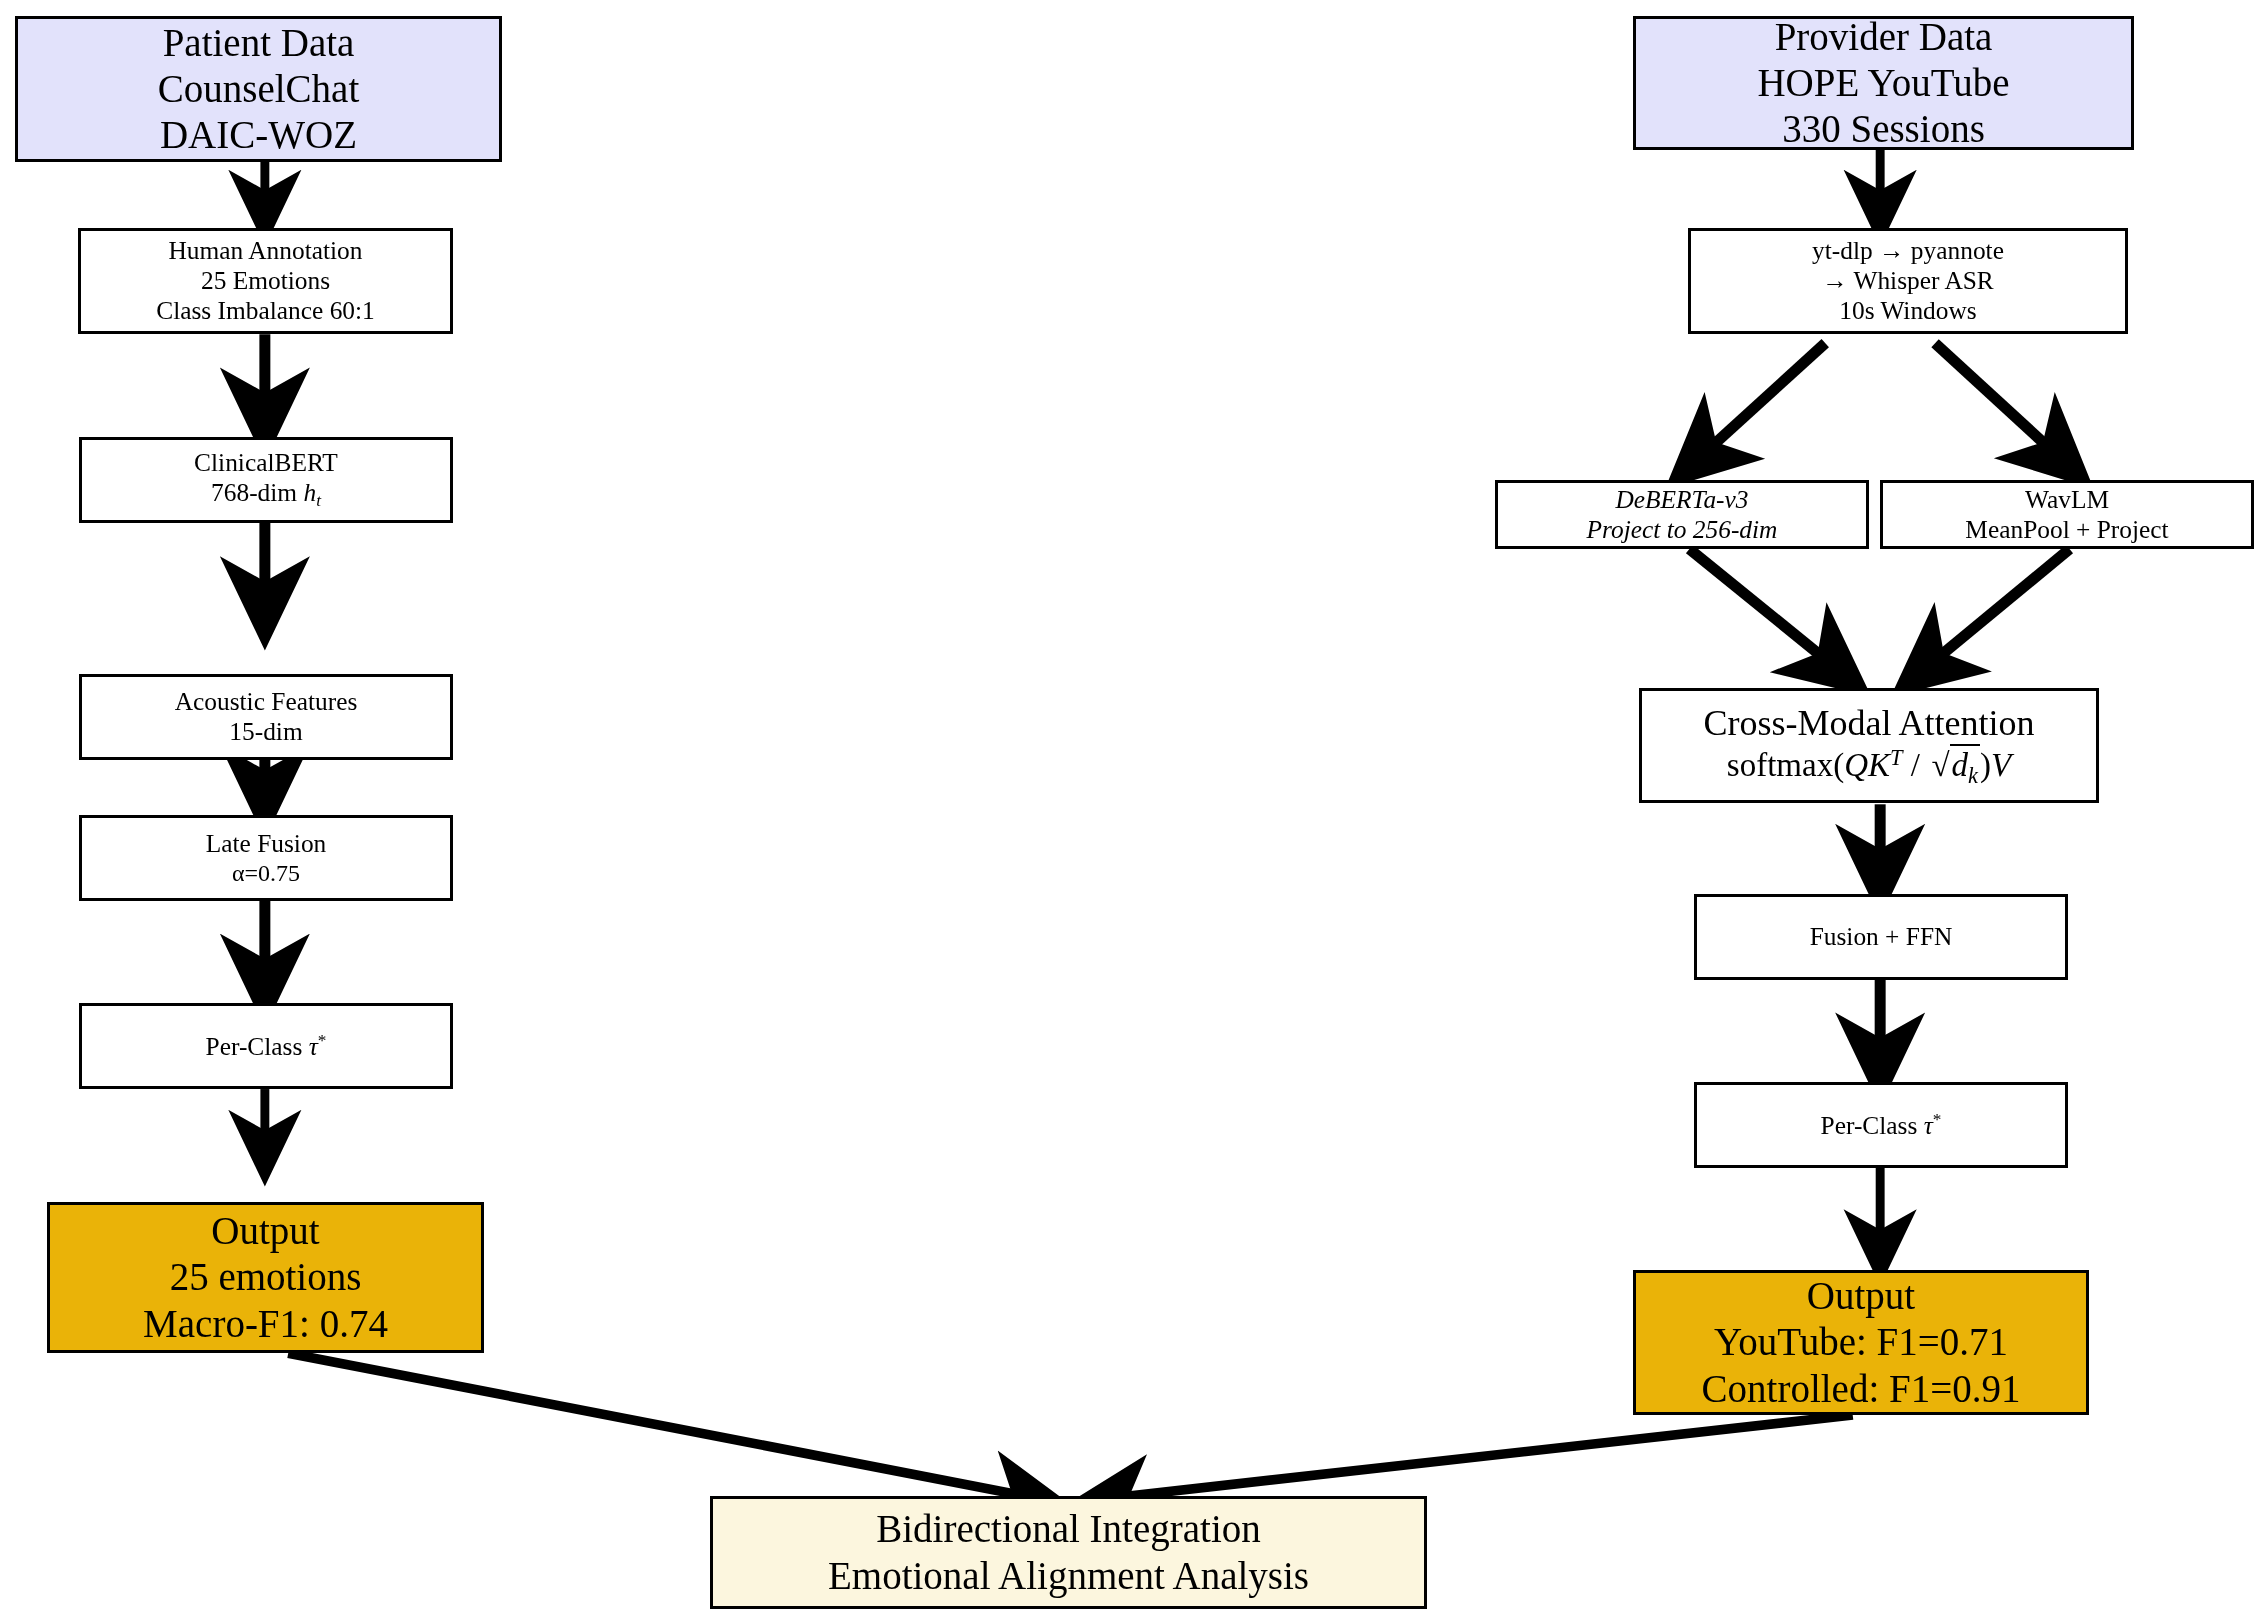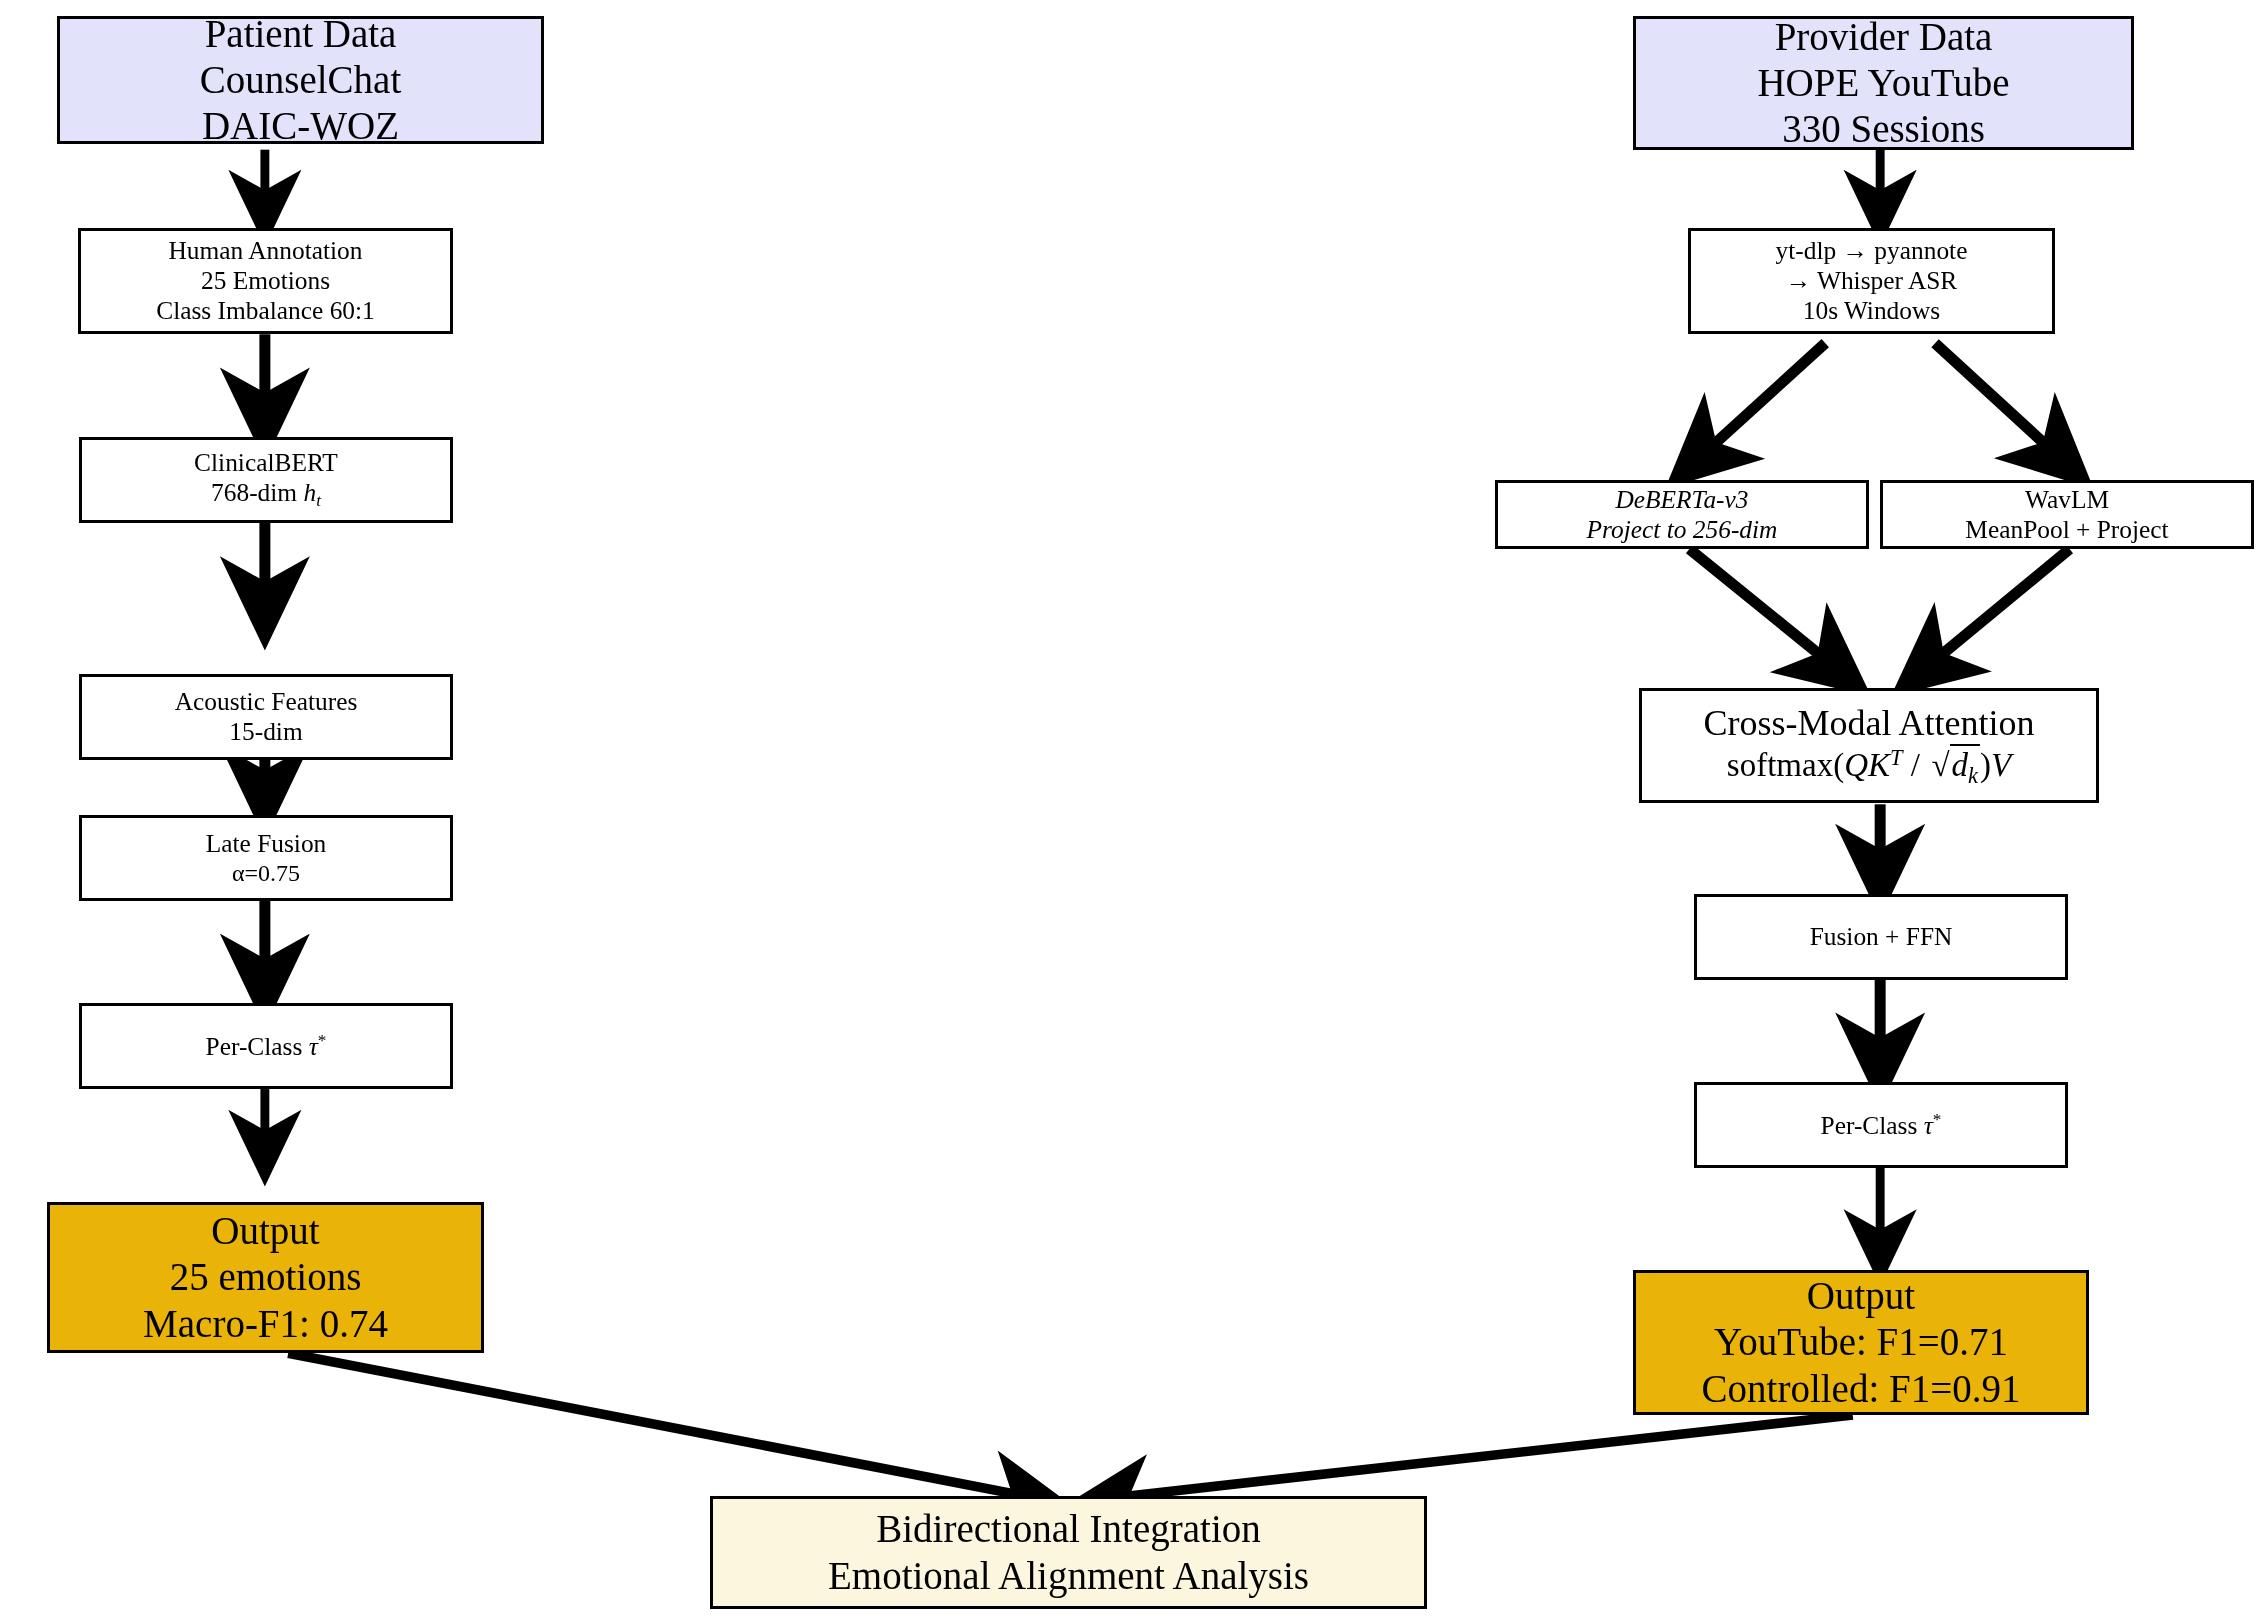--- a/index.html
+++ b/index.html
@@ -48,21 +48,21 @@
       <line x1="3016" y1="800" x2="2792" y2="985" stroke-width="16"></line>
       <line x1="2740" y1="1172" x2="2740" y2="1290" stroke-width="16"></line>
       <line x1="2740" y1="1427" x2="2740" y2="1565" stroke-width="16"></line>
       <line x1="2740" y1="1702" x2="2740" y2="1835" stroke-width="13"></line>
 
       <line x1="420" y1="1972" x2="1520" y2="2185" stroke-width="14"></line>
       <line x1="2700" y1="2062" x2="1600" y2="2185" stroke-width="14"></line>
     </g>
   </svg>
 
-  <div class="node fill-lav sz-lg" style="left:15px;top:16px;width:487px;height:128px;margin-left:42px;">
+  <div class="node fill-lav sz-lg" style="left:15px;top:16px;width:487px;height:146px;">
     <span class="ln">Patient Data</span>
     <span class="ln">CounselChat</span>
     <span class="ln">DAIC-WOZ</span>
   </div>
 
   <div class="node sz-sm" style="left:78px;top:228px;width:375px;height:106px;">
     <span class="ln">Human Annotation</span>
     <span class="ln">25 Emotions</span>
     <span class="ln">Class Imbalance 60:1</span>
   </div>
@@ -91,21 +91,21 @@
     <span class="ln">25 emotions</span>
     <span class="ln">Macro-F1:  0.74</span>
   </div>
 
   <div class="node fill-lav sz-lg" style="left:1633px;top:16px;width:501px;height:134px;">
     <span class="ln">Provider Data</span>
     <span class="ln">HOPE YouTube</span>
     <span class="ln">330 Sessions</span>
   </div>
 
-  <div class="node sz-sm" style="left:1688px;top:228px;width:367px;height:106px;">
+  <div class="node sz-sm" style="left:1688px;top:228px;width:440px;height:106px;">
     <span class="ln">yt-dlp → pyannote</span>
     <span class="ln">→ Whisper ASR</span>
     <span class="ln">10s Windows</span>
   </div>
 
   <div class="node sz-sm" style="left:1495px;top:480px;width:374px;height:69px;font-style:italic;">
     <span class="ln">DeBERTa-v3</span>
     <span class="ln">Project to 256-dim</span>
   </div>
 

